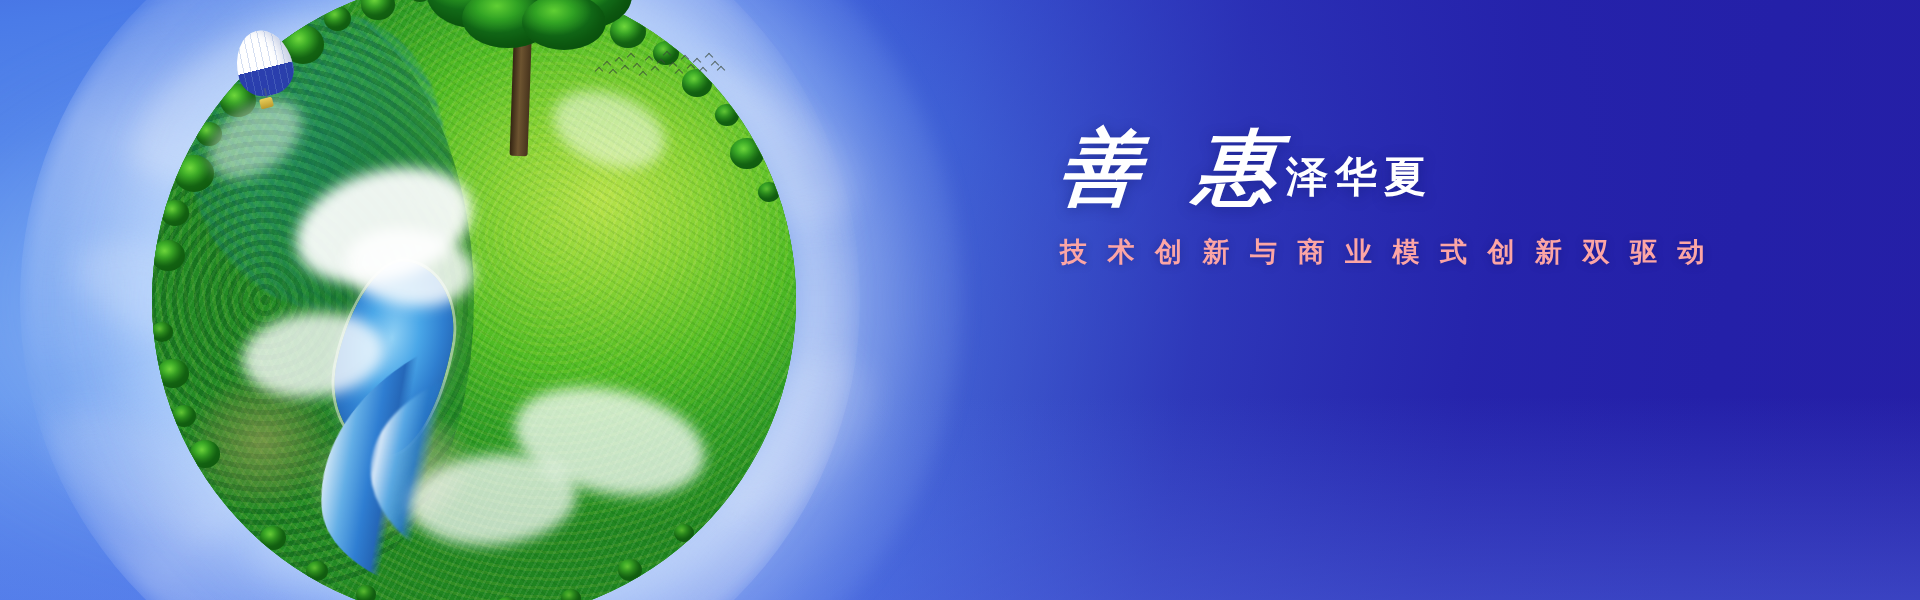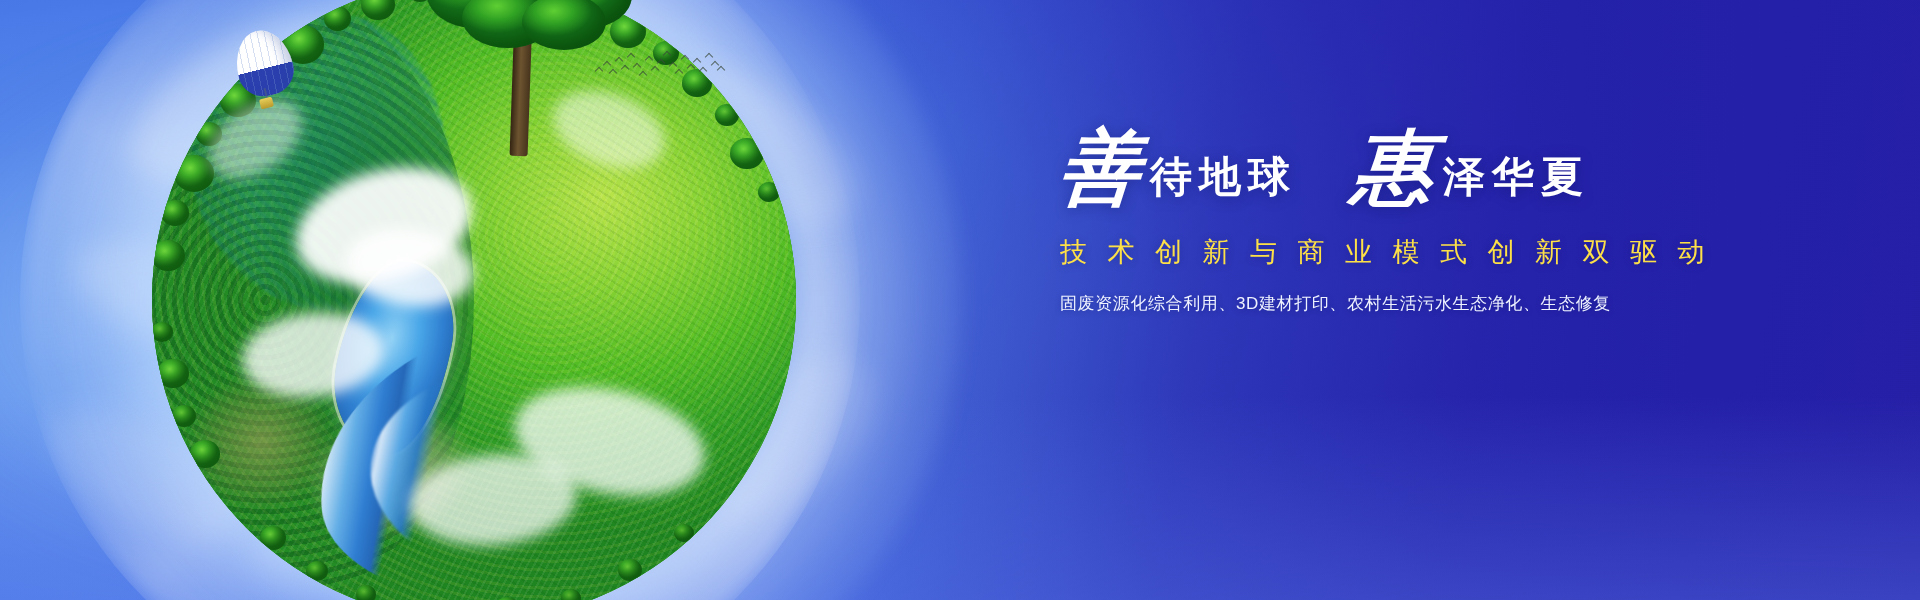--- a/index.html
+++ b/index.html
@@ -249,22 +249,22 @@
     letter-spacing:7px;
     margin-left:10px;
     position:relative;top:-4px;
   }
   .gap{width:56px;display:inline-block;}
 
   .tagline{
     margin-top:26px;
     font-size:27px;
     letter-spacing:6.5px;
-    font-weight:400;
-    color:#fde047;
+    font-weight:700;
+    color:#fca5a5;
     text-shadow:0 1px 8px rgba(10,15,80,0.30);
     white-space:nowrap;
   }
   .desc{
     margin-top:22px;
     font-size:17px;
     letter-spacing:0.6px;
     color:#eef2ff;
     white-space:nowrap;
     text-shadow:0 1px 6px rgba(10,15,80,0.30);
@@ -400,25 +400,23 @@
       <i style="left: 106px; top: 20px;"></i>
       <i style="left: 112px; top: 6px;"></i>
       <i style="left: 118px; top: 14px;"></i>
       <i style="left: 124px; top: 19px;"></i>
     </div>
 
   <div class="content">
 
     <div class="headline">
       <span class="cal-big">善</span>
-      <span class="cal-small">待地球</span>
       <span class="gap"></span>
       <span class="cal-big">惠</span>
       <span class="cal-small">泽华夏</span>
     </div>
 
     <div class="tagline">技 术 创 新 与 商 业 模 式 创 新 双 驱 动</div>
 
-    <div class="desc">固废资源化综合利用、3D建材打印、农村生活污水生态净化、生态修复</div>
 
 
   </div>
 </div>
 
 </body></html>

